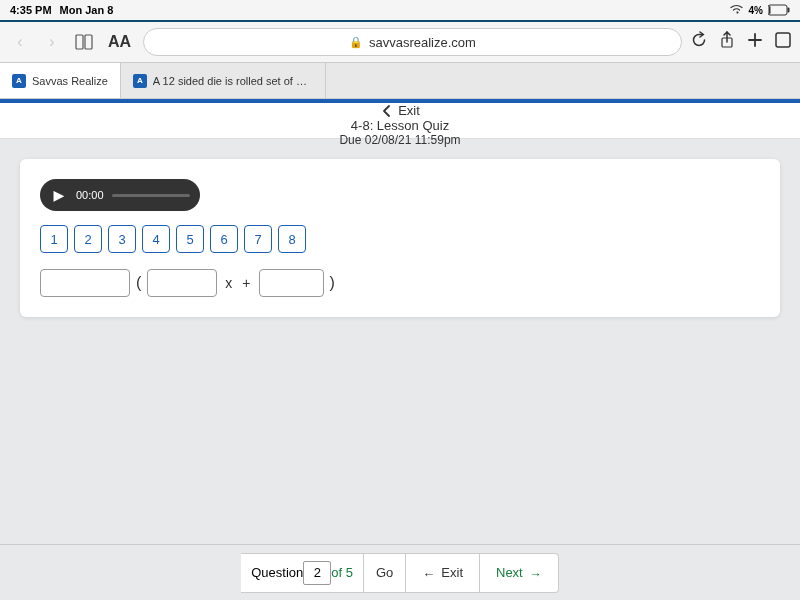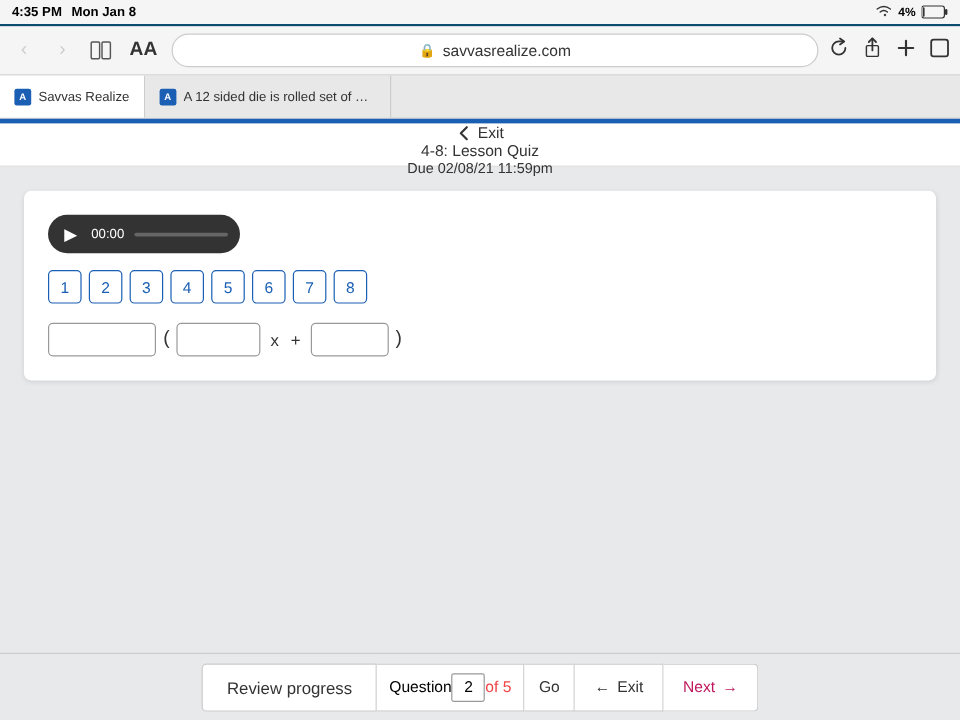--- a/index.html
+++ b/index.html
@@ -249,21 +249,21 @@
       font-size: 13px;
       gap: 0;
     }
     .question-num-input {
       width: 28px; height: 24px;
       border: 1px solid #999;
       text-align: center;
       font-size: 13px;
       border-radius: 2px;
     }
-    .of-text { font-size: 13px; color: #ef4444; text-align: right; }
+    .of-text { font-size: 13px; color: #15803d; text-align: right; }
     .go-btn {
       height: 40px;
       padding: 0 12px;
       border: 1px solid #ccc;
       border-left: none;
       background: white;
       font-size: 13px;
       color: #333;
       cursor: pointer;
     }
@@ -278,21 +278,21 @@
       cursor: pointer;
       display: flex; align-items: center; gap: 6px;
     }
     .next-btn {
       height: 40px;
       padding: 0 16px;
       border: 1px solid #ccc;
       border-left: none;
       background: white;
       font-size: 13px;
-      color: #be185d;
+      color: #15803d;
       cursor: pointer;
       border-radius: 0 4px 4px 0;
       display: flex; align-items: center; gap: 6px; justify-content: flex-end;
     }
   </style>
 </head>
 <body>
 
 <div class="status-bar">
   <div class="status-left">
@@ -414,21 +414,20 @@
       <span class="expr-op">x</span>
       <span class="expr-op">+</span>
       <div class="drop-box small"></div>
       <span class="paren">)</span>
     </div>
 
   </div>
 </div>
 
 <div class="bottom-bar">
-  <button class="review-btn">Review progress</button>
   <div class="question-nav">
     <span>Question</span>
     <input class="question-num-input" type="text" value="2" style="">
     <span class="of-text">of 5</span>
   </div>
   <button class="go-btn">Go</button>
   <button class="back-btn">
     <span>←</span>
     <span>Exit</span>
   </button>

